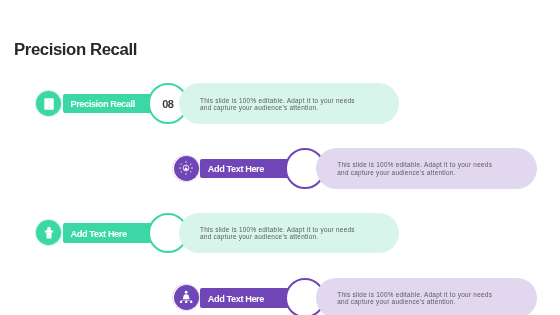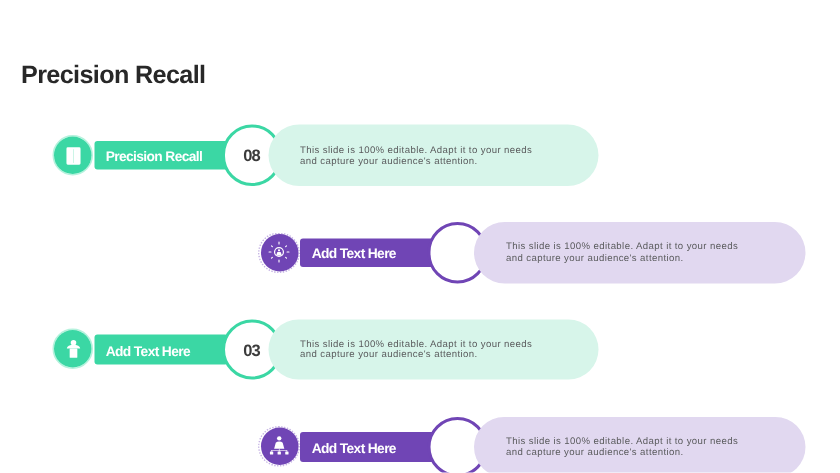--- a/index.html
+++ b/index.html
@@ -72,21 +72,20 @@
       </g>
     </svg>
         </div>
   </div>
       <div class="row">
     <div class="bar" style="left:62.9px;top:194.79999999999998px;width:89.6px;height:19.8px;background:#3bd7a4;border-radius:2px;"></div>
     <div class="num-circle" style="left:147.8px;top:184.5px;width:40.4px;height:40.4px;border:2.6px solid #3bd7a4;"></div>
     <div class="panel" style="left:178.6px;top:184.54999999999998px;width:220.70000000000002px;height:40.3px;background:#d7f5ea;"></div>
     <div class="panel-text" style="left:200px;top:197.6px;width:210px;">This slide is 100% editable. Adapt it to your needs
 and capture your audience's attention.</div>
-    <div class="num-label" style="left:147.8px;top:184.5px;width:40.4px;height:40.4px;">03</div>
     <div class="bar-label" style="left:70.5px;top:200.5px;">Add Text Here</div>
     <div class="icon-halo" style="left:35.099999999999994px;top:191px;width:27.4px;height:27.4px;border:1.4px solid #b5f2dd;"></div>
     <div class="icon-ring" style="left:36.3px;top:192.2px;width:25px;height:25px;background:#3bd7a4;"></div>
     <div class="icon-wrap" style="left:40.8px;top:196.7px;">
           <svg class="icon-svg" width="16" height="16" viewBox="0 0 16 16">
       <circle cx="8" cy="3.5" r="1.85" fill="#ffffff"></circle>
       <path d="M3.55 7.4 a4.45 2.6 0 0 1 8.9 0 Z" fill="#ffffff"></path>
       <rect x="5.45" y="7.25" width="5.1" height="6.3" rx="0.45" fill="#ffffff"></rect>
     </svg>
         </div>

